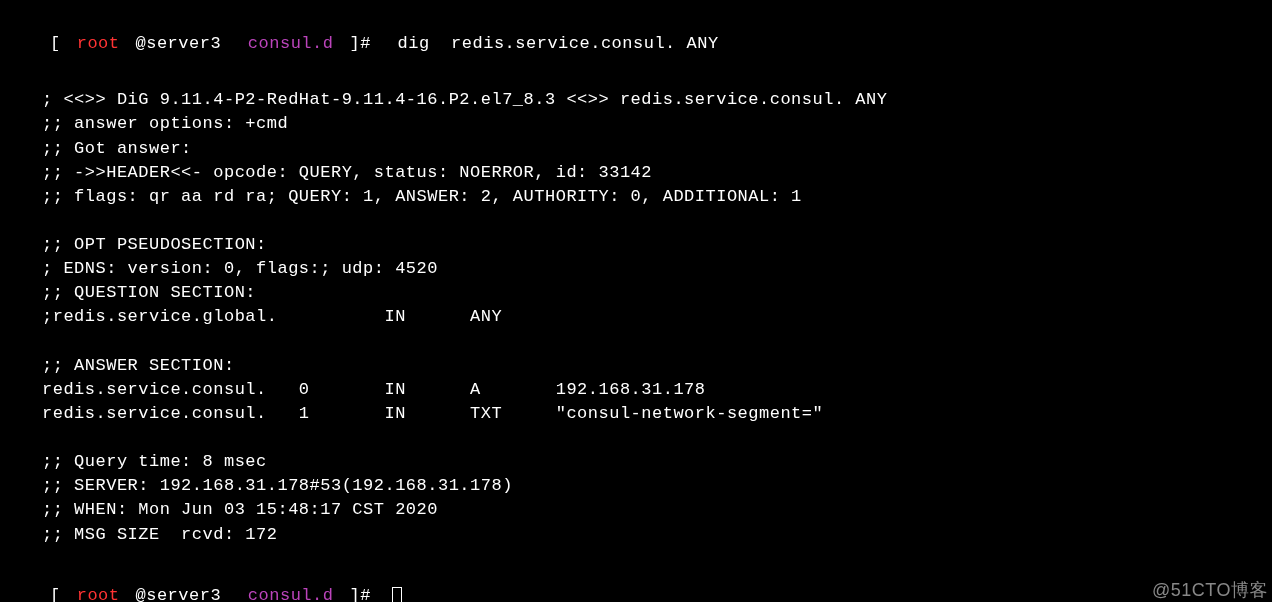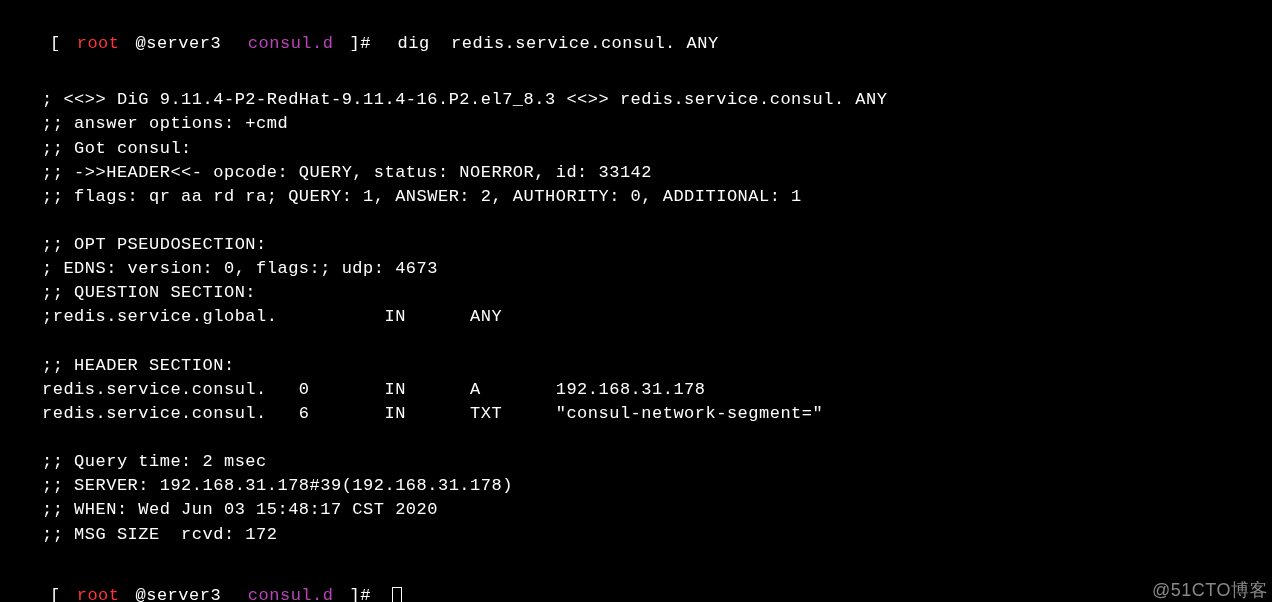--- a/index.html
+++ b/index.html
@@ -51,33 +51,33 @@
     .prompt-line {
       display: block;
     }
   </style>
 </head>
 <body>
 
 <div class="terminal"><span class="prompt-line"><span class="white">[</span><span class="red">root</span><span class="white">@server3 </span><span class="purple">consul.d</span><span class="white">]# </span><span class="white">dig  redis.service.consul. ANY</span></span>
 <span>; &lt;&lt;&gt;&gt; DiG 9.11.4-P2-RedHat-9.11.4-16.P2.el7_8.3 &lt;&lt;&gt;&gt; redis.service.consul. ANY</span>
 <span>;; answer options: +cmd</span>
-<span>;; Got consul:</span>
+<span>;; Got answer:</span>
 <span>;; -&gt;&gt;HEADER&lt;&lt;- opcode: QUERY, status: NOERROR, id: 33142</span>
 <span>;; flags: qr aa rd ra; QUERY: 1, ANSWER: 2, AUTHORITY: 0, ADDITIONAL: 1</span>
 
 <span>;; OPT PSEUDOSECTION:</span>
-<span>; EDNS: version: 0, flags:; udp: 4673</span>
+<span>; EDNS: version: 0, flags:; udp: 4520</span>
 <span>;; QUESTION SECTION:</span>
 <span>;redis.service.global.          IN      ANY</span>
 
-<span>;; HEADER SECTION:</span>
+<span>;; ANSWER SECTION:</span>
 <span>redis.service.consul.   0       IN      A       192.168.31.178</span>
-<span>redis.service.consul.   6       IN      TXT     "consul-network-segment="</span>
+<span>redis.service.consul.   1       IN      TXT     "consul-network-segment="</span>
 
-<span>;; Query time: 2 msec</span>
-<span>;; SERVER: 192.168.31.178#39(192.168.31.178)</span>
-<span>;; WHEN: Wed Jun 03 15:48:17 CST 2020</span>
+<span>;; Query time: 8 msec</span>
+<span>;; SERVER: 192.168.31.178#53(192.168.31.178)</span>
+<span>;; WHEN: Mon Jun 03 15:48:17 CST 2020</span>
 <span>;; MSG SIZE  rcvd: 172</span>
 
 <span class="prompt-line"><span class="white">[</span><span class="red">root</span><span class="white">@server3 </span><span class="purple">consul.d</span><span class="white">]# </span><span class="cursor"></span></span></div>
 
 <div class="watermark">@51CTO博客</div>
 
 </body></html>

